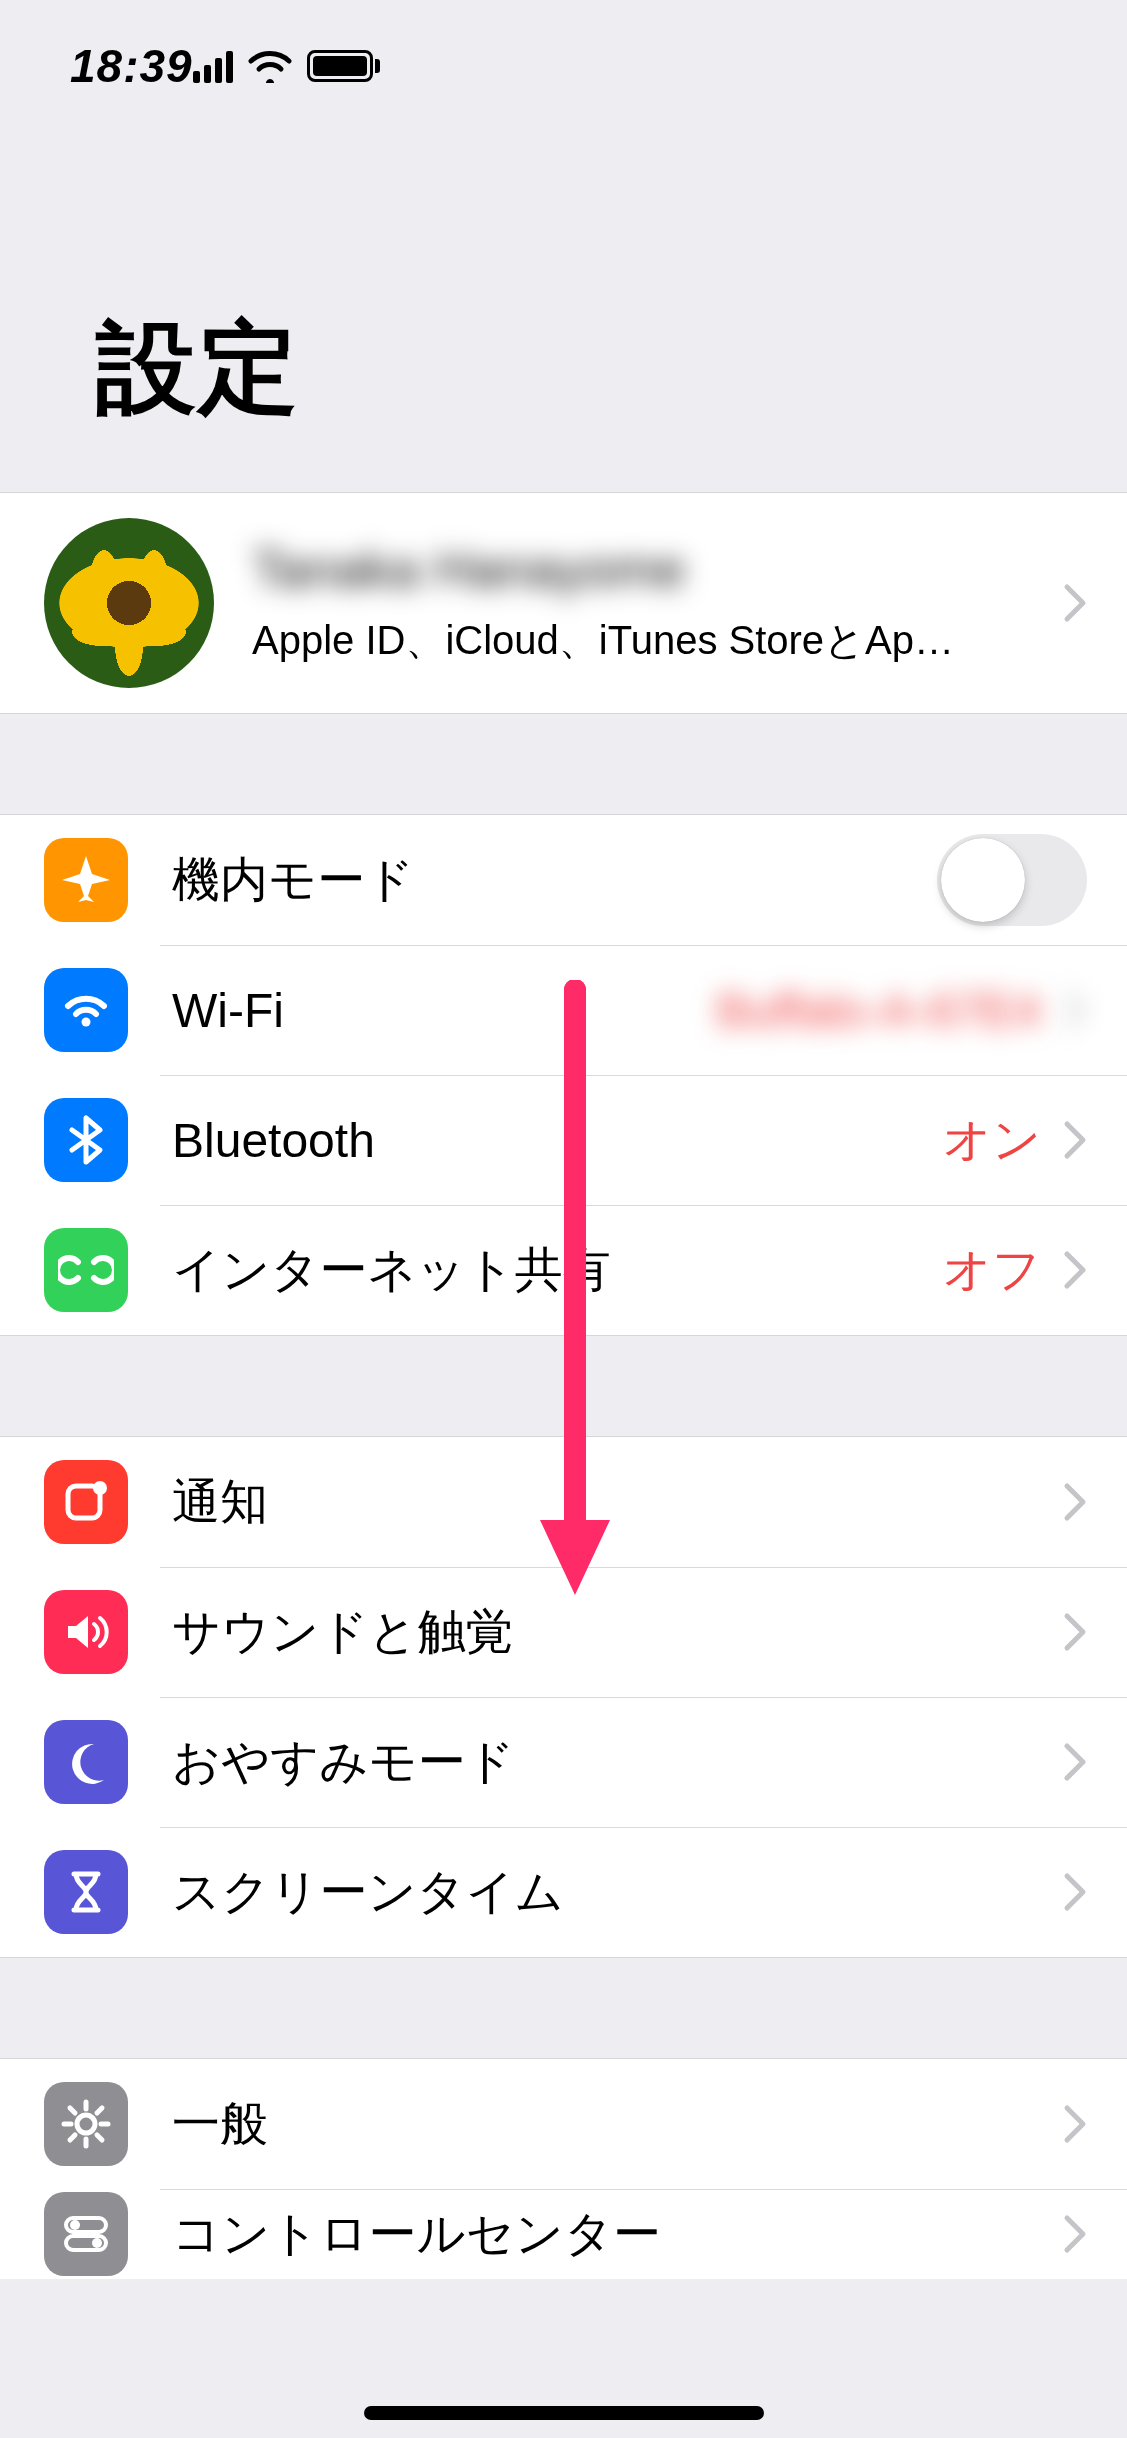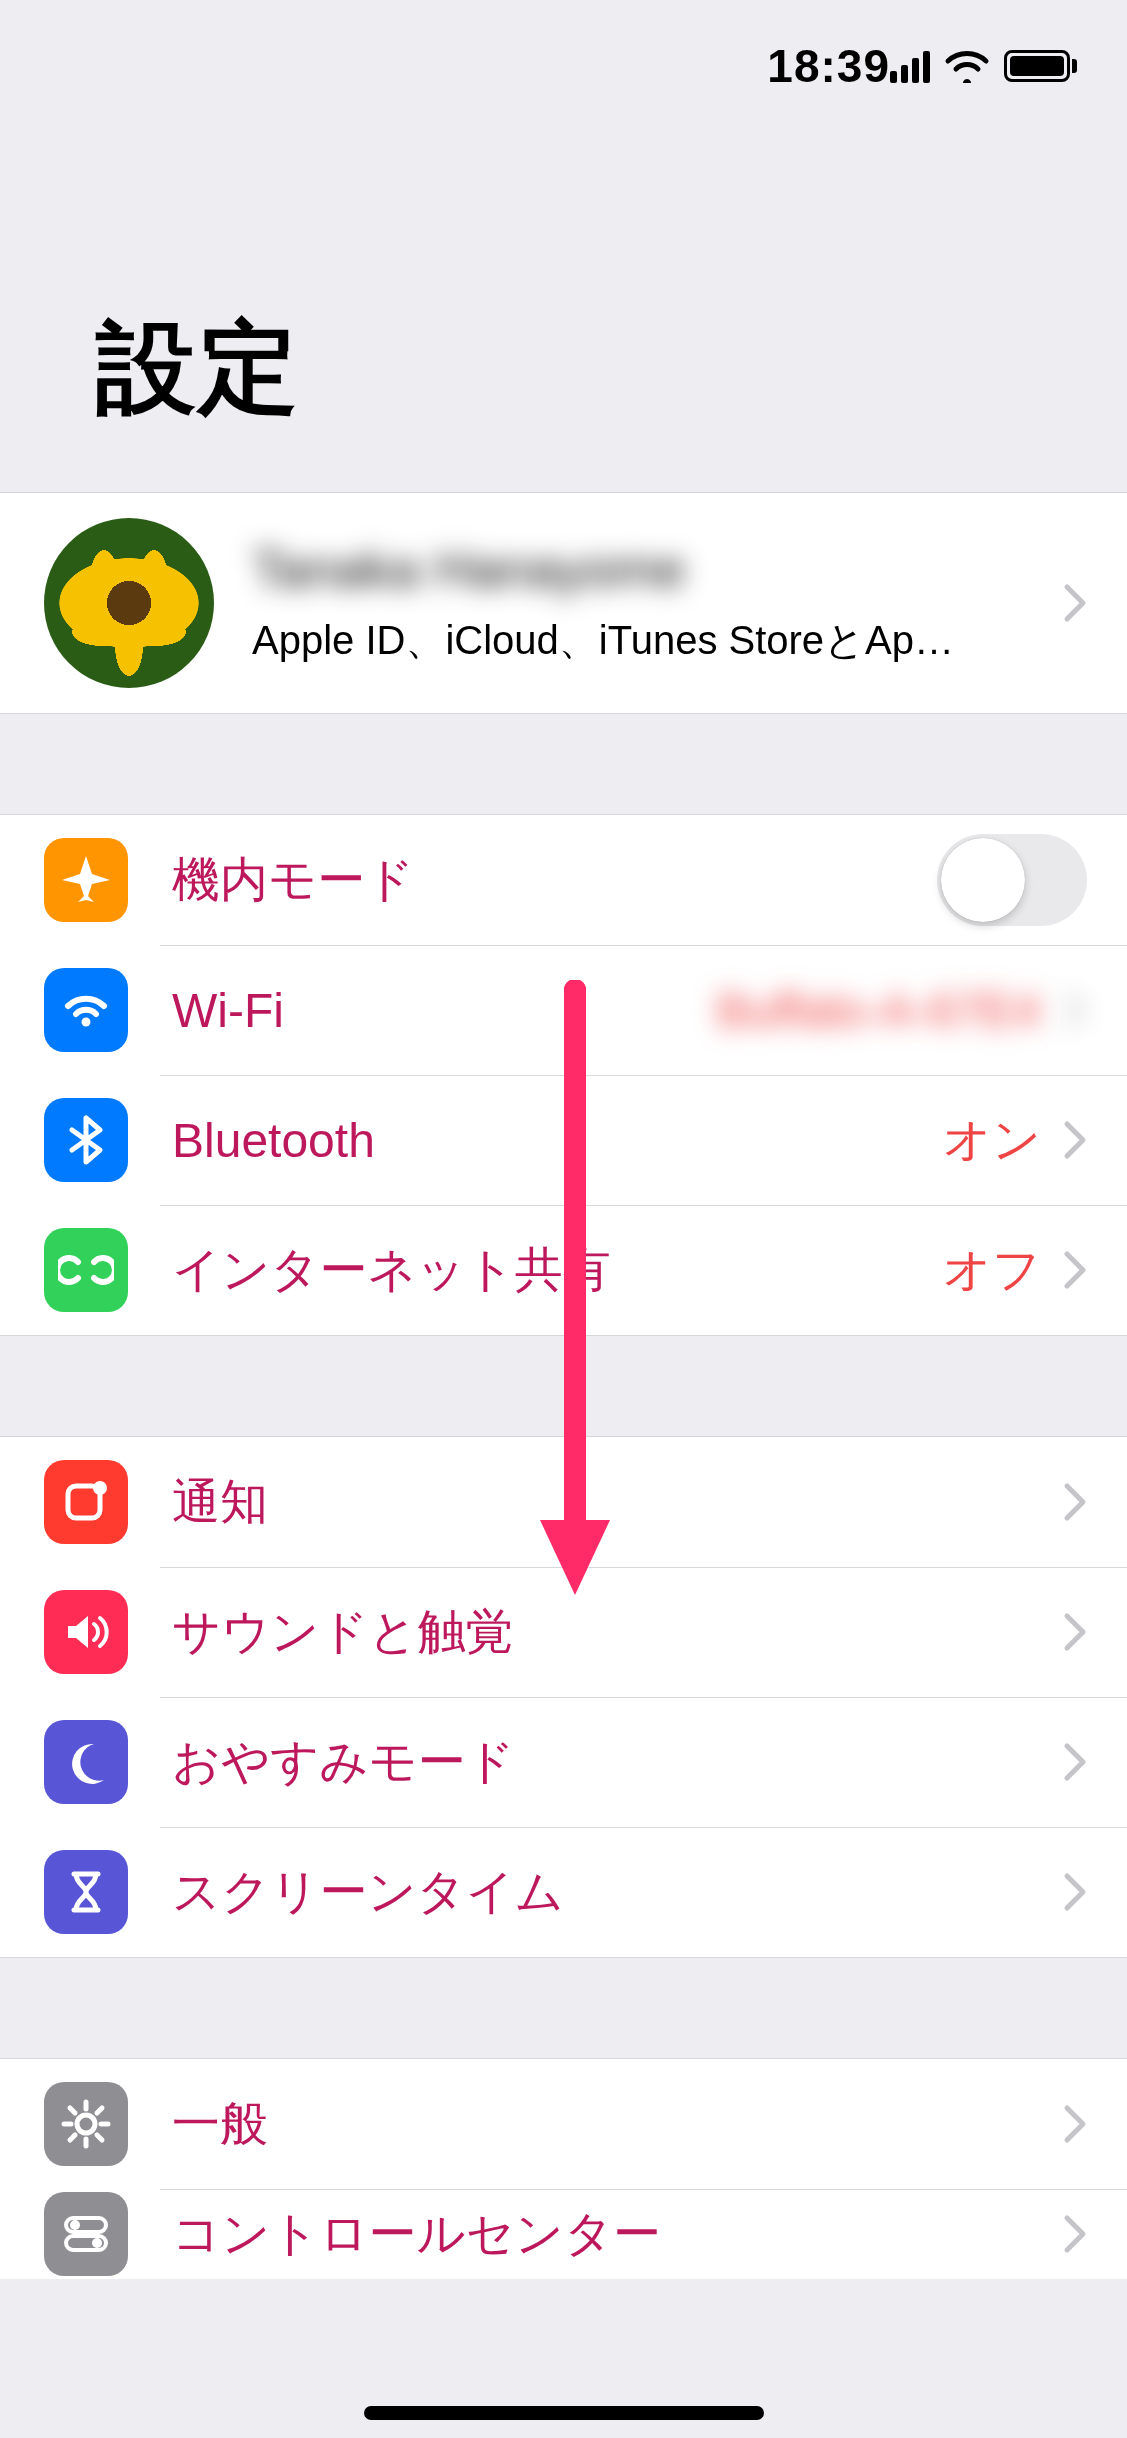--- a/index.html
+++ b/index.html
@@ -10,23 +10,24 @@
     color: #000;
     position: relative;
     overflow: hidden;
   }
 
   
   .status-bar {
     height: 132px;
     display: flex;
     align-items: center;
-    justify-content: flex-end;
+    justify-content: flex-start;
     padding: 0 50px 0 70px;
     background: #eeeef2;
+    font-style: italic;
   }
   .status-time {
     font-weight: 700;
     font-size: 46px;
     letter-spacing: 1px;
   }
   .status-right {
     display: flex;
     align-items: center;
     gap: 14px;
@@ -53,21 +54,21 @@
   .spacer-sm{height:100px;}
   .row{
     display:flex;align-items:center;min-height:130px;
     padding-left:44px;padding-right:40px;position:relative;
   }
   .row + .row::before{
     content:"";position:absolute;top:0;left:160px;right:0;height:1px;background:#d9d9dc;
   }
 
   .icon-box{width:84px;height:84px;border-radius:20px;flex:0 0 84px;display:flex;align-items:center;justify-content:center;color:#fff;}
-  .row-label{font-size:48px;margin-left:44px;flex:1;color:#be185d;}
+  .row-label{font-size:48px;margin-left:44px;flex:1;color:#000000;}
   .row-value{font-size:48px;color:#ef4444;}
   .chevron{margin-left:22px;color:#c4c4c9;flex:0 0 24px;}
   .chevron svg{width:24px;height:40px;display:block;}
 
   
   .blur{filter: blur(12px);}
 
   
   .appleid-row{height:220px;}
   .avatar{

